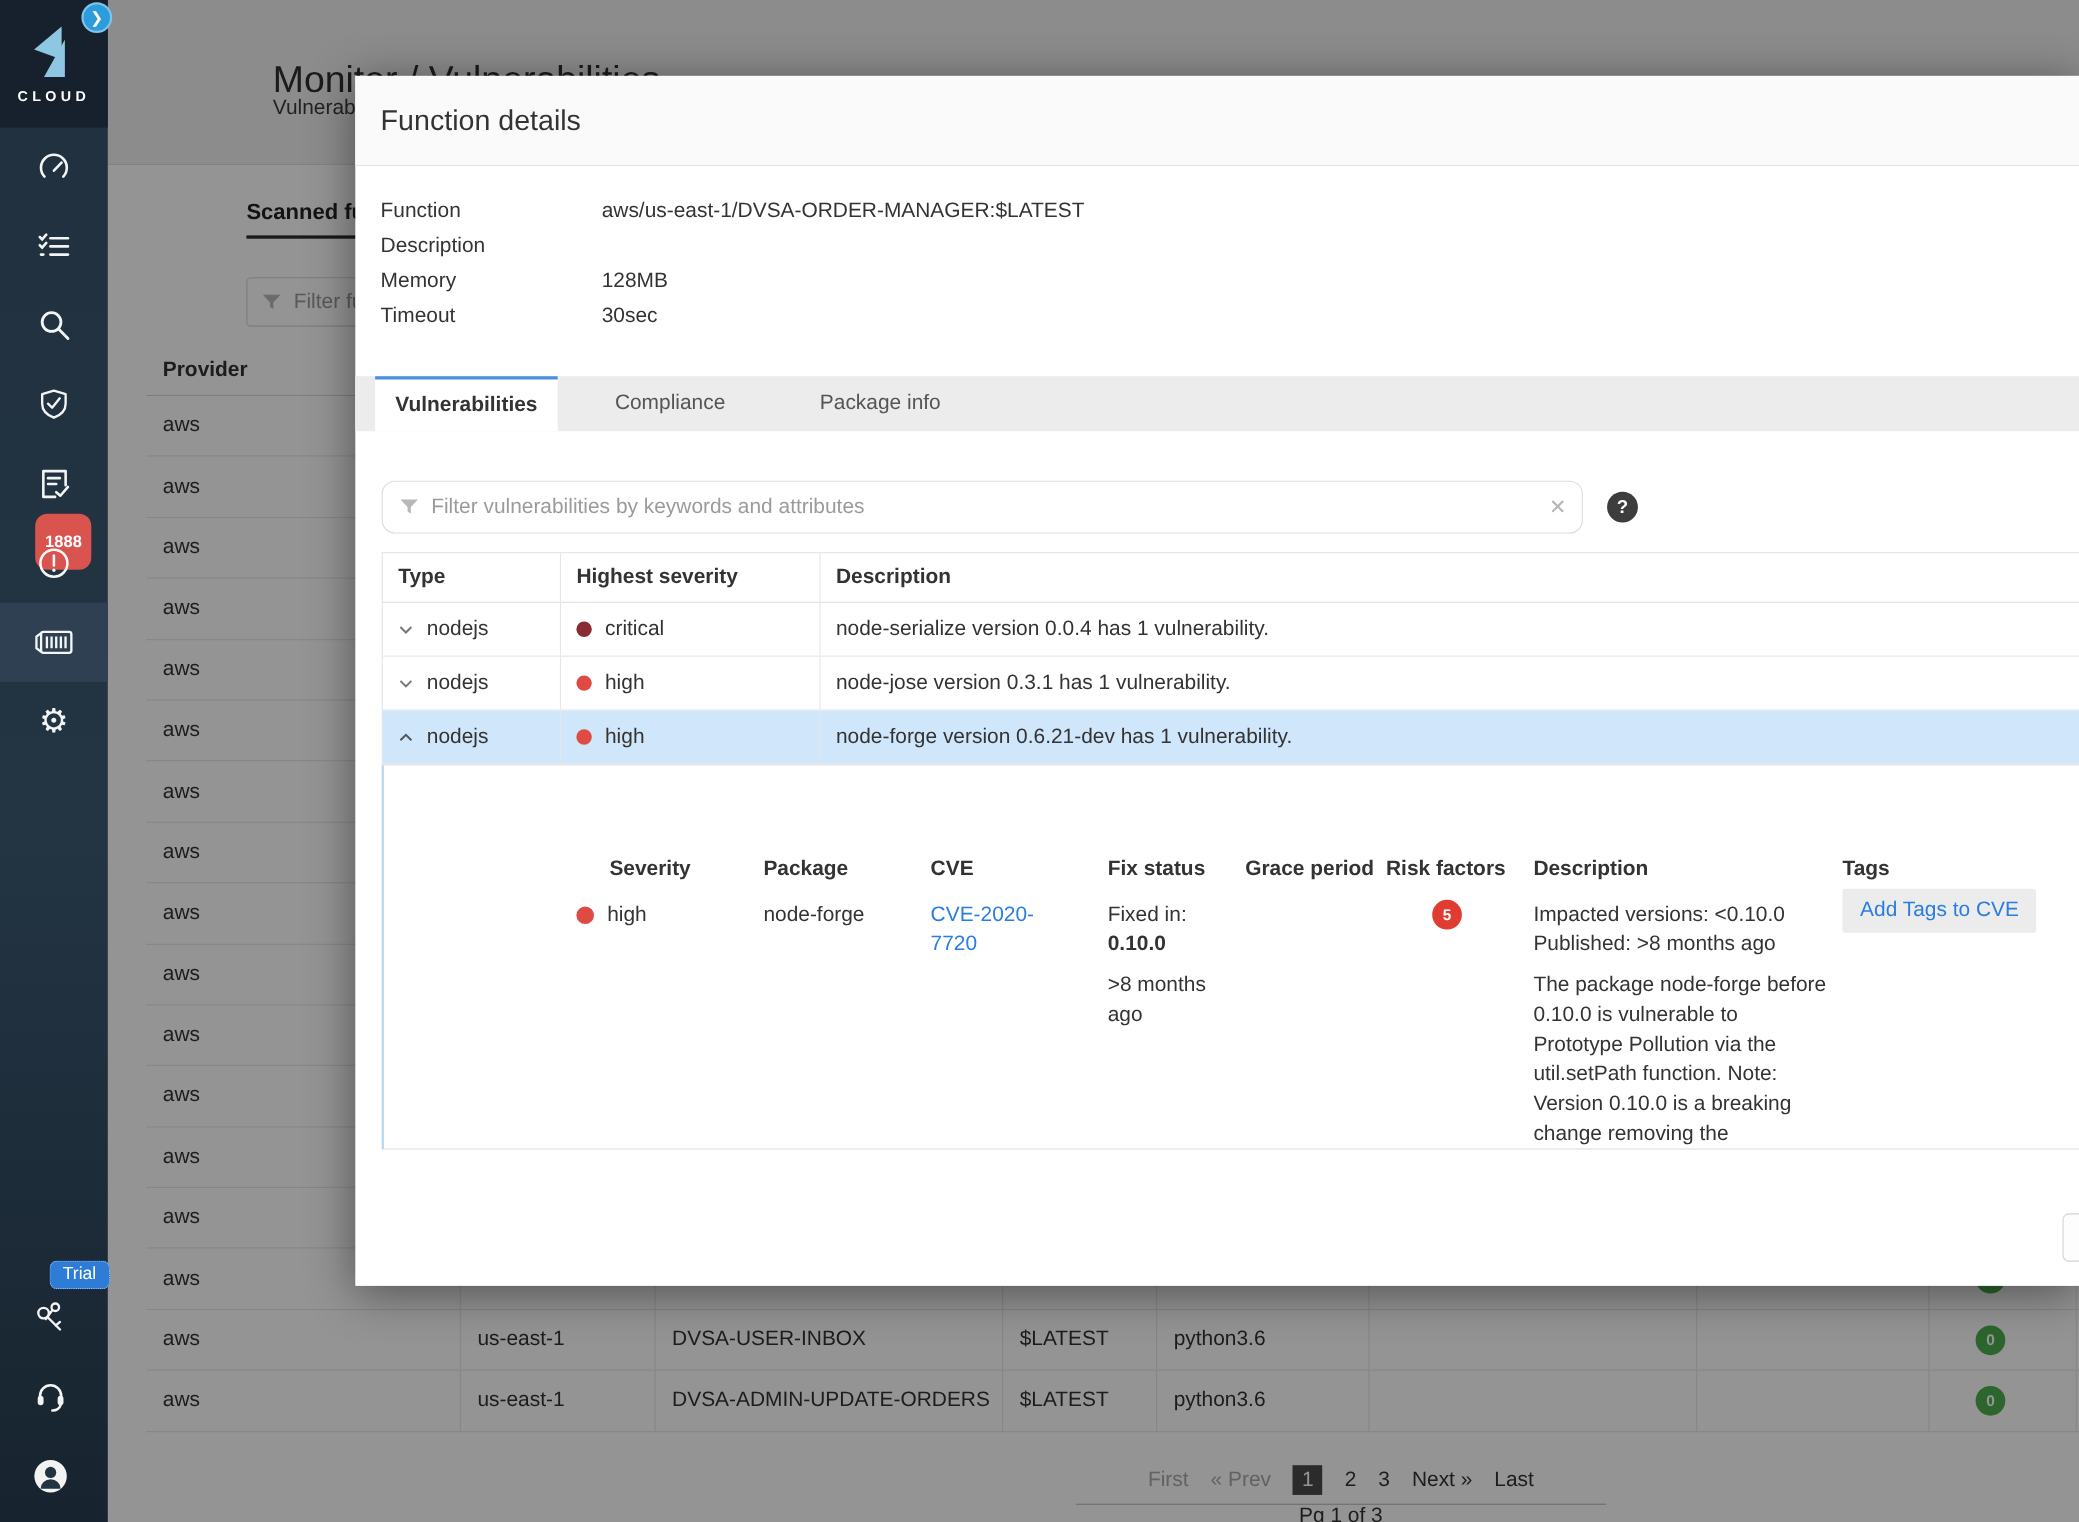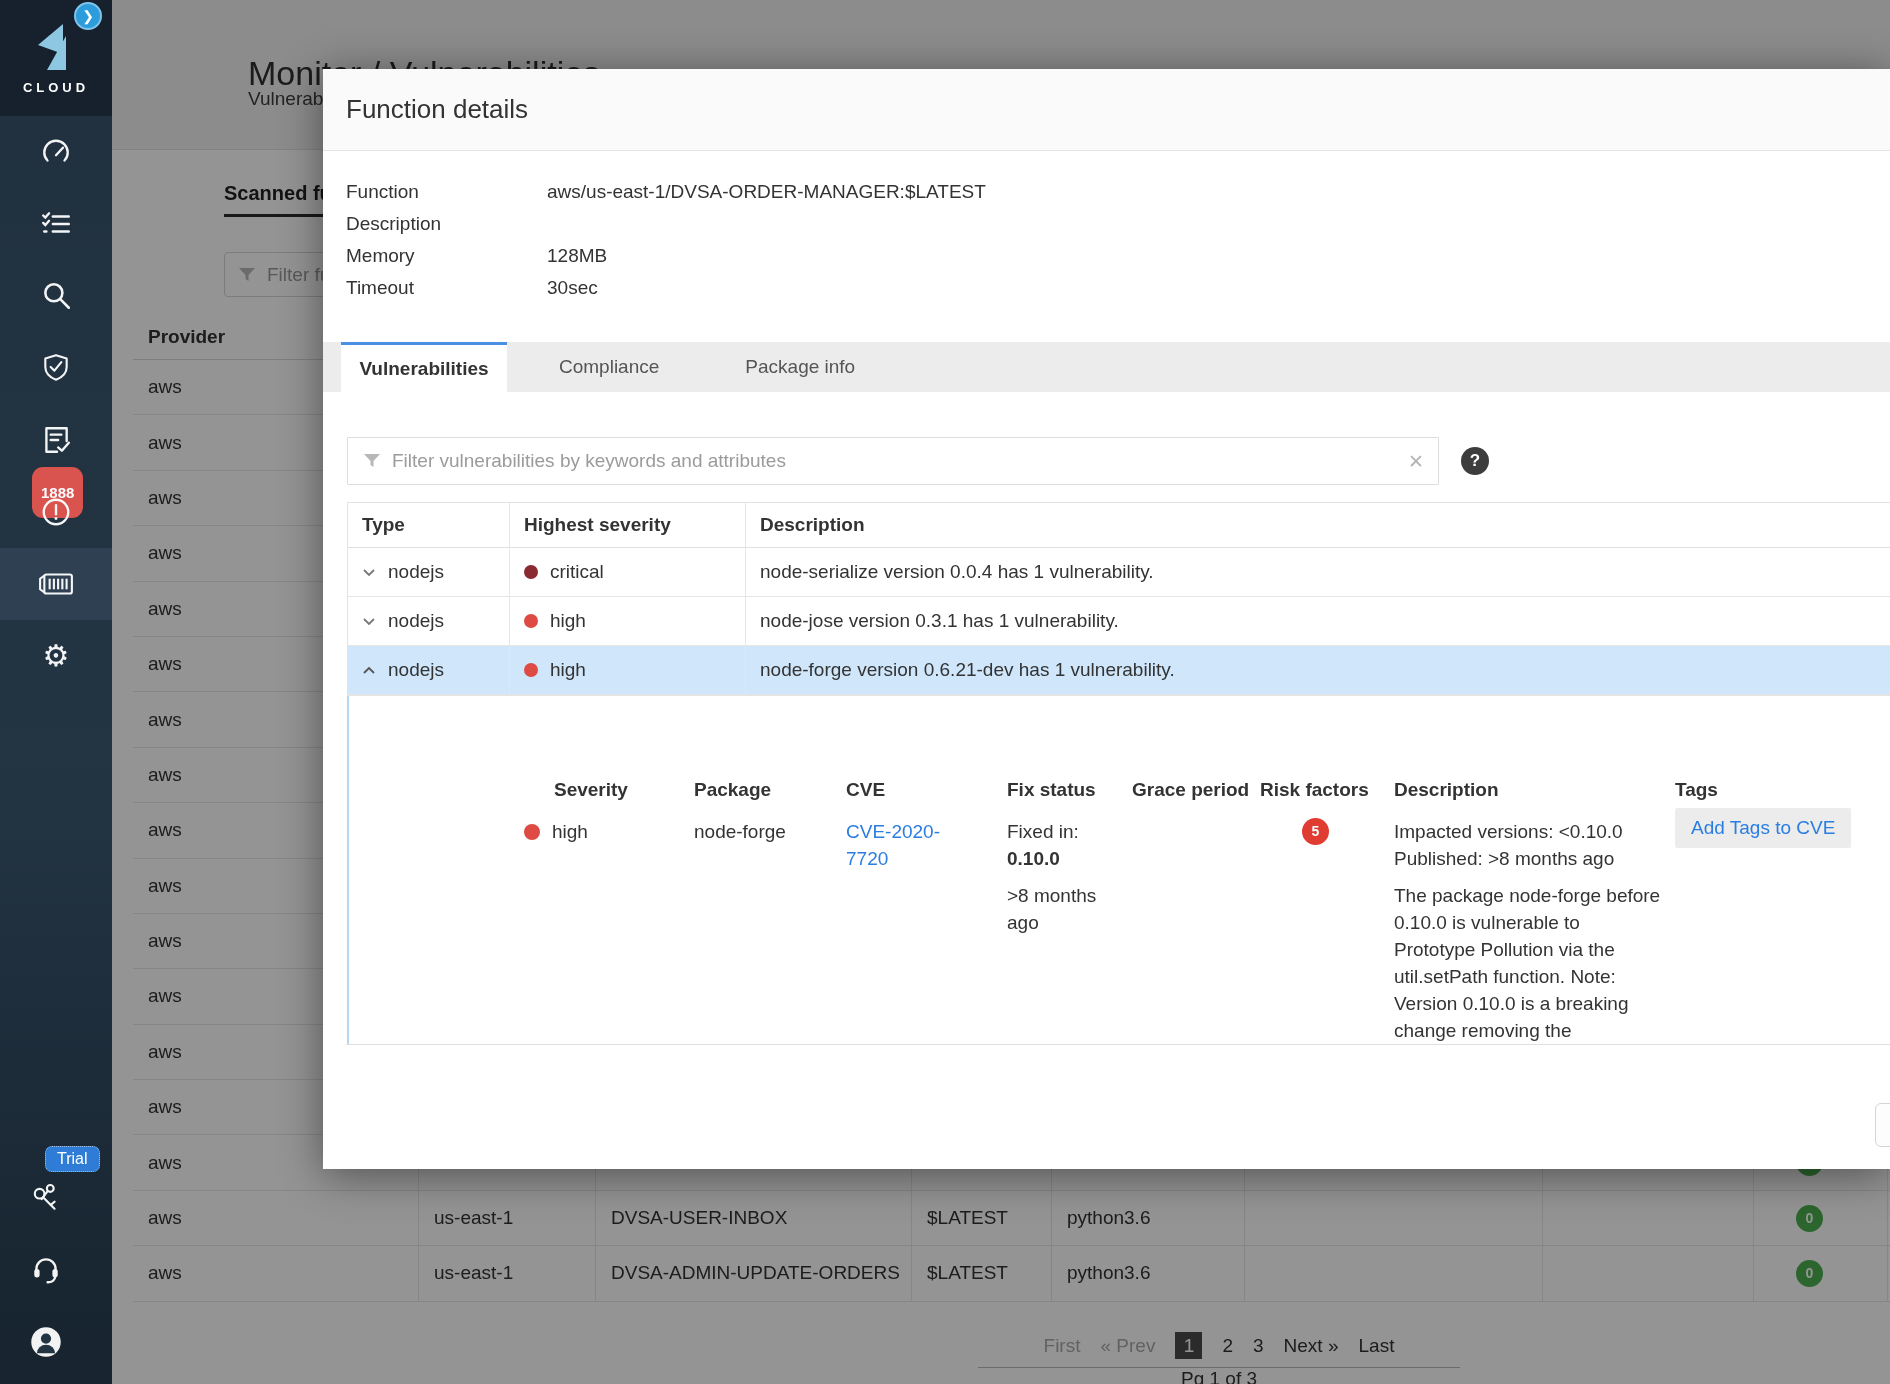--- a/index.html
+++ b/index.html
@@ -1,20 +1,20 @@
 <!DOCTYPE html>
 <html><head>
 <meta charset="utf-8">
 <style>
   * { margin:0; padding:0; box-sizing:border-box; }
   html,body { width:1890px; height:1384px; overflow:hidden; background:#fff;
     font-family:"Liberation Sans", sans-serif; color:#333; }
 
   
-  .sidebar { position:absolute; left:0; top:0; width:112px; height:1384px; z-index:30;
+  .sidebar { position:absolute; left:0; top:0; width:98px; height:1384px; z-index:30;
     background:linear-gradient(180deg,#20303f 0%,#233443 55%,#17242f 100%); }
   .logo-block { height:116px; background:#16212d; display:flex; flex-direction:column;
     align-items:center; justify-content:center; gap:8px; }
   .logo-text { color:#fff; font-size:13px; letter-spacing:4px; font-weight:bold; }
   .nav { display:flex; flex-direction:column; }
   .nav-item { height:72px; display:flex; align-items:center; justify-content:center;
     position:relative; cursor:pointer; }
   .nav-item.selected { background:#2e4052; }
   .nav-item svg, .nav-item .glyph { opacity:.95; }
   .glyph { color:#fff; font-size:30px; line-height:1; }
@@ -70,21 +70,21 @@
   .meta-value { color:#333; }
 
   .tabs { display:flex; margin-top:38px; height:50px; background:#ececec; align-items:stretch; }
   .tab { display:flex; align-items:center; justify-content:center; font-size:19px; color:#555;
     padding:0 34px; cursor:pointer;margin-left:18px; }
   .tab.active { background:#fff; border-top:3px solid #4a90e2; font-weight:bold; color:#333;
     width:166px; padding:0; }
 
   .modal-content { padding:0 0 0 24px; }
   .filter-row { margin-top:45px; display:flex; align-items:center; }
-  .vuln-filter { width:1092px; height:48px; border:1px solid #ddd; border-radius:1px;
+  .vuln-filter { width:1092px; height:48px; border:1px solid #ddd; border-radius:12px;
     display:flex; align-items:center; padding:0 14px; gap:10px; background:#fff; }
   .vuln-filter .ph { color:#9b9b9b; font-size:19px; flex:1; }
   .clear-x { color:#b5b5b5; font-size:19px; cursor:pointer; }
   .help-circle { width:28px; height:28px; border-radius:50%; background:#3d3d3d; color:#fff;
     font-weight:bold; font-size:17px; display:flex; align-items:center; justify-content:center;
     margin-left:22px; cursor:pointer; }
 
   .vuln-table { margin-top:17px; border:1px solid #e3e3e3; border-right:none; font-size:19px; }
   .vt-head { display:flex; height:45px; font-weight:bold; border-bottom:1px solid #e0e0e0; }
   .vt-row { display:flex; height:49px; border-bottom:1px solid #e6e6e6; cursor:pointer; }

